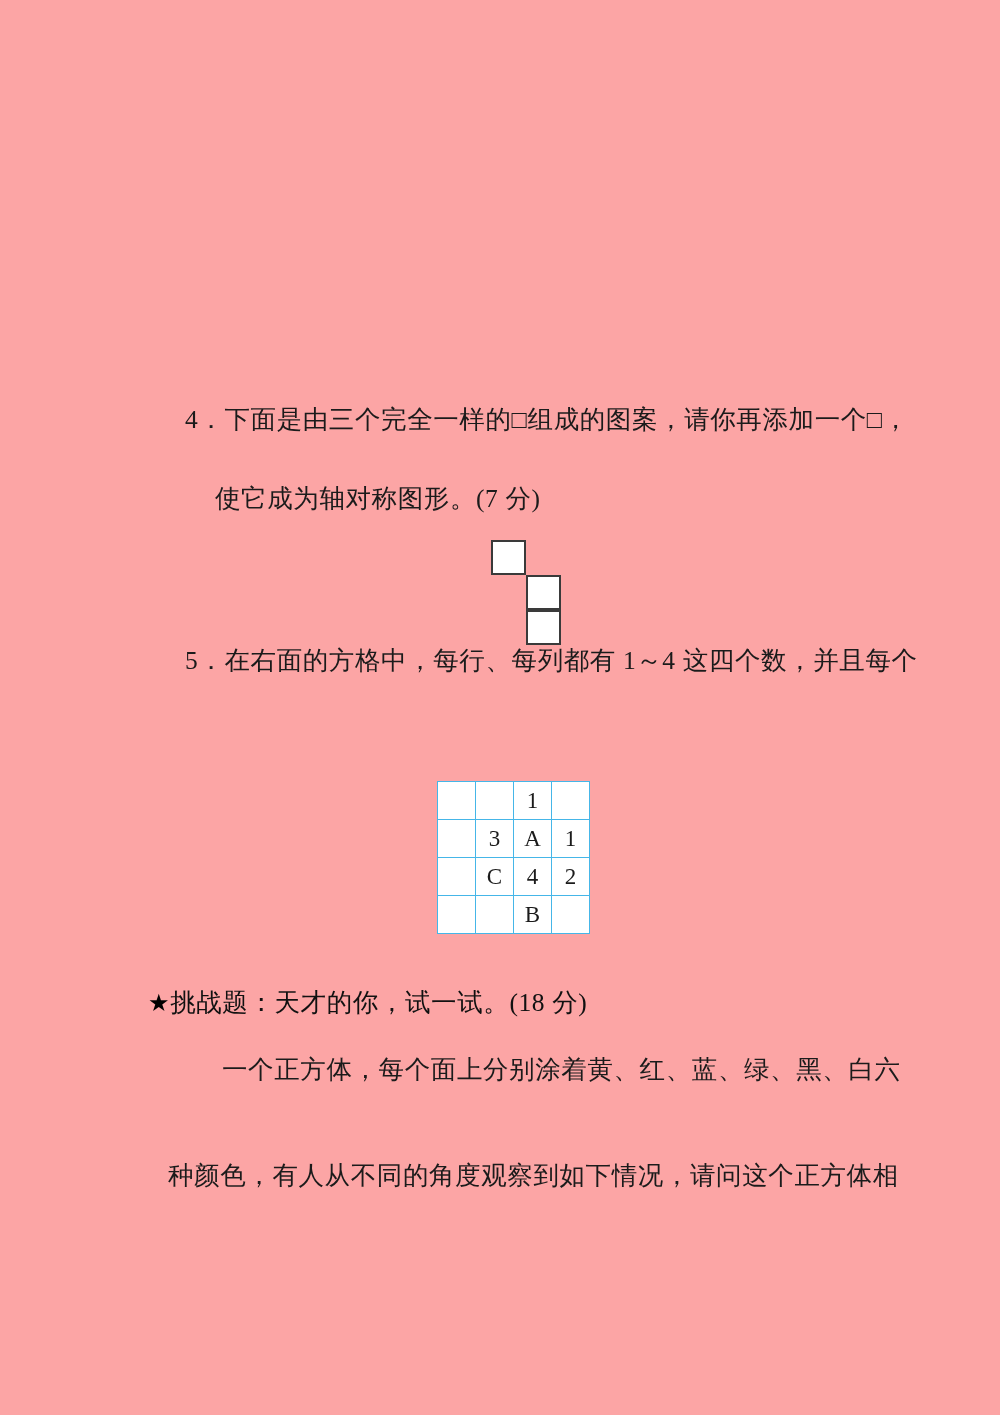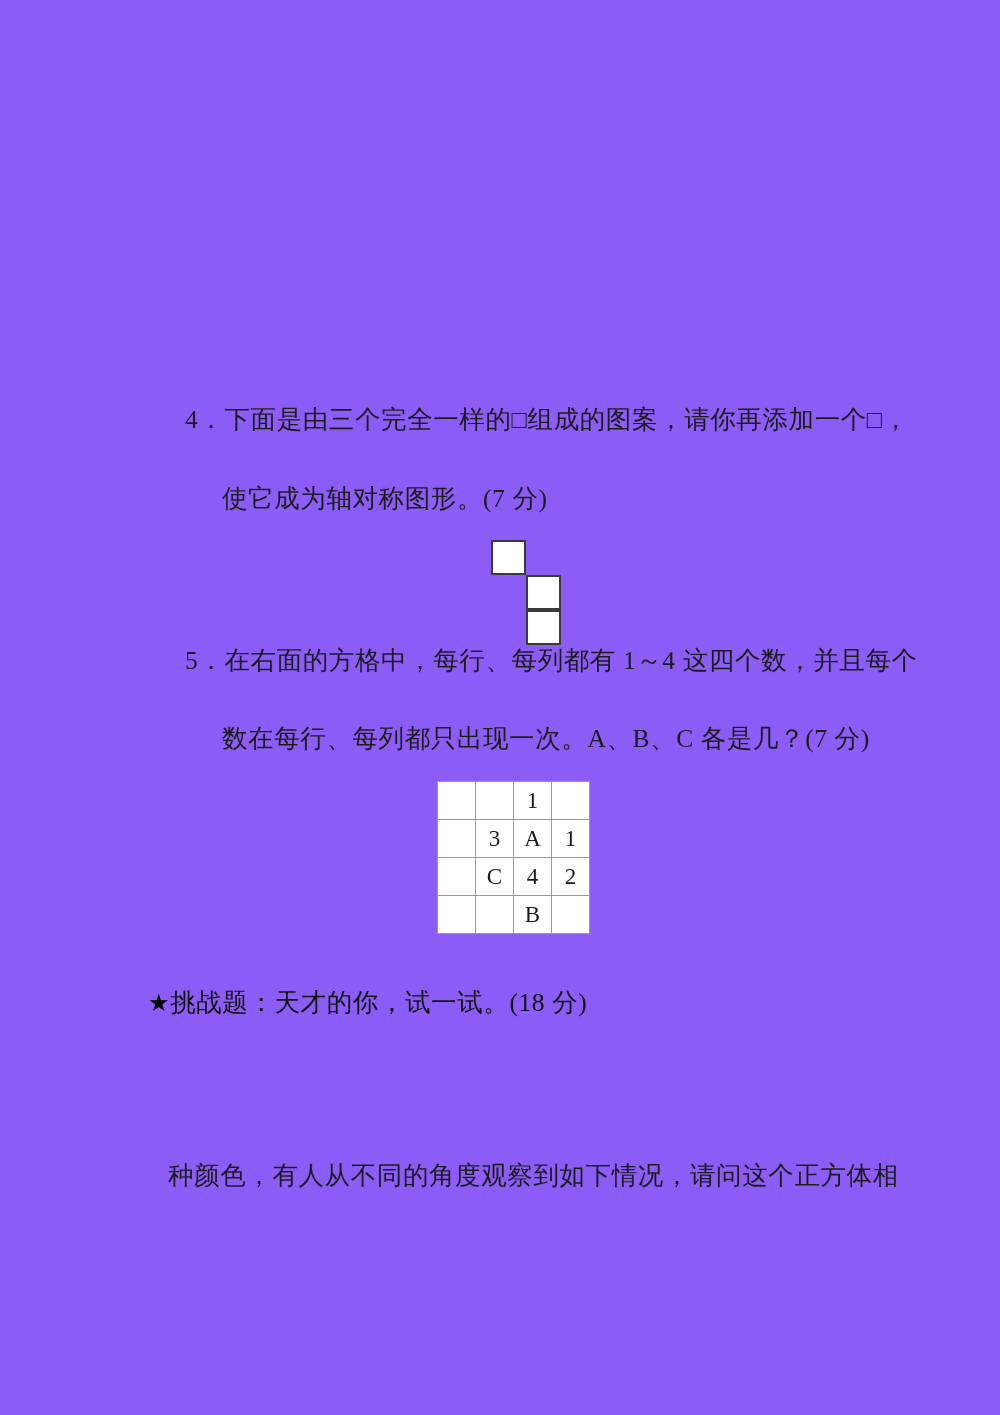--- a/index.html
+++ b/index.html
@@ -12,36 +12,36 @@
     height: 1415px;
     position: relative;
     font-family: "Liberation Serif", "DejaVu Serif", serif;
     color: #1a1a1a;
     overflow: hidden;
   }
 
   .page {
     position: absolute;
     inset: 0;
-    background: #8b5cf6;
+    background: #fca5a5;
   }
 
   
   .qline {
     position: absolute;
     font-size: 25.5px;
     line-height: 1;
     letter-spacing: 0.6px;
     white-space: nowrap;
     color: #1b1b1b;
   }
 
   
   #q4-line1 { left: 185px; top: 407px; }
-  #q4-line2 { left: 222px; top: 486px; }
+  #q4-line2 { left: 215px; top: 486px; }
 
   
   #shape-figure {
     position: absolute;
     left: 491px;
     top: 540px;
     width: 76px;
     height: 76px;
   }
   #shape-figure .cell {
@@ -111,21 +111,20 @@
   <div class="qline" id="q4-line2">使它成为轴对称图形。(7 分)</div>
 
   <div id="shape-figure">
     <div class="cell top-left"></div>
     <div class="cell mid-right"></div>
     <div class="cell bot-right"></div>
   </div>
 
   <div class="qline" id="q5-line1">5．在右面的方格中，每行、每列都有 1～4 这四个数，并且每个</div>
 
-  <div class="qline" id="q5-line2">数在每行、每列都只出现一次。A、B、C 各是几？(7 分)</div>
 
   <table id="sudoku-grid">
     <tbody>
       <tr>
         <td></td>
         <td></td>
         <td>1</td>
         <td></td>
       </tr>
       <tr>
@@ -146,17 +145,18 @@
         <td>B</td>
         <td></td>
       </tr>
     </tbody>
   </table>
 
   <div id="challenge-header">
     <span class="star">★</span><span>挑战题：天才的你，试一试。(18 分)</span>
   </div>
 
+  <div class="qline" id="ch-line1">一个正方体，每个面上分别涂着黄、红、蓝、绿、黑、白六</div>
 
   <div class="qline" id="ch-line2">种颜色，有人从不同的角度观察到如下情况，请问这个正方体相</div>
 
 
 </div>
 
 </body></html>

